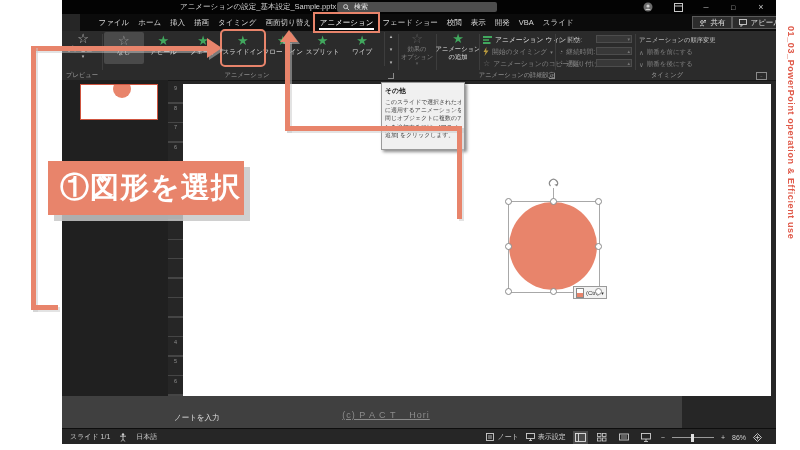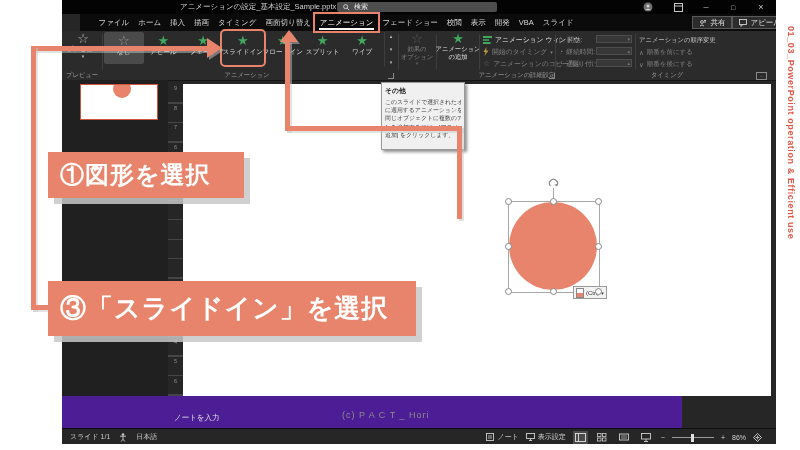--- a/index.html
+++ b/index.html
@@ -72,24 +72,24 @@
   .ruler i{position:absolute;left:0;width:15px;text-align:center;font-style:normal;font-size:5.5px;color:#8e8e8e;}
   .slide{position:absolute;left:121px;top:84px;width:588px;height:312px;background:#fff;}
   .shape-circle{position:absolute;left:326px;top:118px;width:88px;height:88px;border-radius:50%;background:var(--ac);}
   .selbox{position:absolute;left:325px;top:117px;width:90px;height:90px;border:1px solid #a8a8a8;}
   .handle{position:absolute;width:5px;height:5px;border-radius:50%;background:#fff;border:1px solid #8a8a8a;z-index:5;}
   .rotline{position:absolute;left:370px;top:104px;width:1px;height:13px;background:#aaa;}
   .pastebtn{position:absolute;left:390px;top:202px;width:34px;height:13px;background:#f2f2f2;
     border:1px solid #9a9a9a;display:flex;align-items:center;gap:2px;padding:0 2px;box-sizing:border-box;}
   .clip{width:6px;height:8px;border:1px solid #888;background:linear-gradient(#fff 0 45%,var(--ac) 45% 100%);}
   .pastebtn span{font-size:6px;color:#333;}
-  .notesbar{position:absolute;left:0;top:396px;width:620px;height:32px;background:#4c1d95;}
+  .notesbar{position:absolute;left:0;top:396px;width:620px;height:32px;background:#404040;}
   .notes-ph{position:absolute;left:112px;top:17px;font-size:7.5px;color:#e0e0e0;}
-  .slide-footer{position:absolute;left:280px;top:14px;width:120px;text-align:left;
-    font-size:9px;color:#8c8c8c;letter-spacing:1px;white-space:nowrap;}
+  .slide-footer{position:absolute;left:264px;top:14px;width:120px;text-align:center;
+    font-size:9px;color:#8c8c8c;letter-spacing:1px;white-space:nowrap;text-decoration:underline;}
 
   
   .statusbar{position:absolute;left:0;top:428px;width:714px;height:16px;background:#262626;
     border-top:1px solid #0e0e0e;display:flex;align-items:center;font-size:7px;color:#cfcfcf;}
   .sb-left{display:flex;align-items:center;gap:9px;padding-left:8px;}
   .sb-right{margin-left:auto;display:flex;align-items:center;gap:7px;padding-right:14px;}
   .sb-item{display:flex;align-items:center;gap:3px;white-space:nowrap;}
   .viewicon{display:flex;align-items:center;justify-content:center;width:15px;height:13px;}
   .viewicon.on{background:#4a4a4a;}
   .zslider{position:relative;width:42px;height:13px;}
@@ -105,21 +105,21 @@
   .seg{position:absolute;background:var(--ac);box-shadow:2px 2px 0 rgba(200,200,200,.5);z-index:52;}
   .arrow-right{position:absolute;left:207px;top:38px;width:0;height:0;z-index:52;
     border-top:10px solid transparent;border-bottom:10px solid transparent;border-left:15px solid var(--ac);
     filter:drop-shadow(2px 2px 0 rgba(200,200,200,.5));}
   .arrow-up{position:absolute;left:280px;top:30px;width:0;height:0;z-index:52;
     border-left:9px solid transparent;border-right:9px solid transparent;border-bottom:12px solid var(--ac);
     filter:drop-shadow(2px 2px 0 rgba(200,200,200,.5));}
   .callout{position:absolute;background:var(--ac);color:#fff;font-weight:bold;
     display:flex;align-items:center;padding-left:12px;box-sizing:border-box;
     box-shadow:6px 6px 0 rgba(200,200,200,.85);z-index:60;letter-spacing:1px;white-space:nowrap;}
-  #co1{left:48px;top:152px;width:196px;height:46px;font-size:24px;}
+  #co1{left:48px;top:161px;width:196px;height:54px;font-size:29px;}
   #co2{left:48px;top:217px;width:412px;height:50px;font-size:26px;}
   #co3{left:48px;top:281px;width:368px;height:55px;font-size:26px;}
   svg{display:block;}
 </style>
 </head>
 <body>
 
 <div id="root">
 
   <div class="side-label">01_03_PowerPoint operation &amp; Efficient use</div>
@@ -448,15 +448,14 @@
   <div class="seg" style="left:31px;top:46px;width:5px;height:264px;"></div>
   <div class="seg" style="left:31px;top:305px;width:27px;height:5px;"></div>
   <div class="arrow-right"></div>
 
   <div class="arrow-up"></div>
   <div class="seg" style="left:285px;top:41px;width:5px;height:90px;"></div>
   <div class="seg" style="left:285px;top:126px;width:177px;height:5px;"></div>
   <div class="seg" style="left:457px;top:126px;width:5px;height:93px;"></div>
 
   <div class="callout" id="co1">①図形を選択</div>
-  <div class="callout" id="co3">③「スライドイン」を選択</div>
 
 </div>
 
 </body></html>

